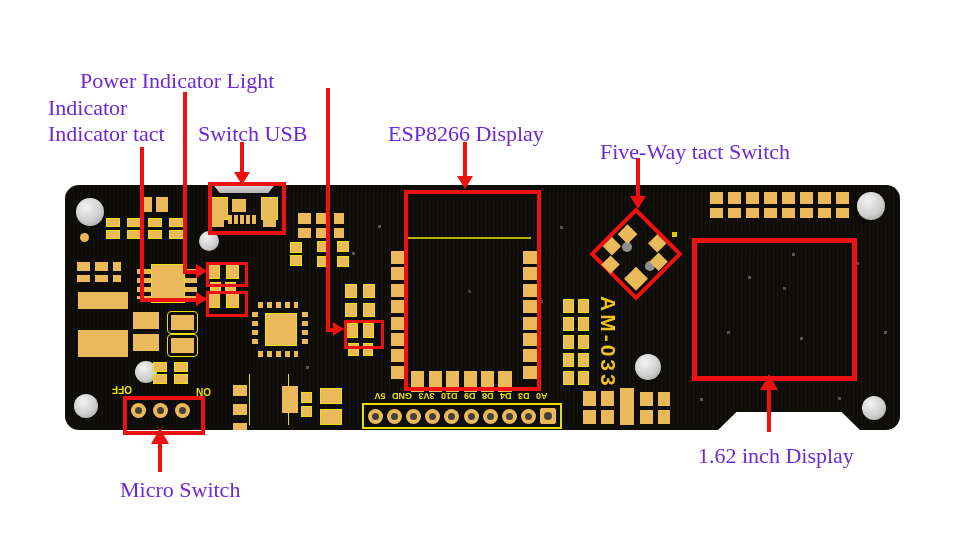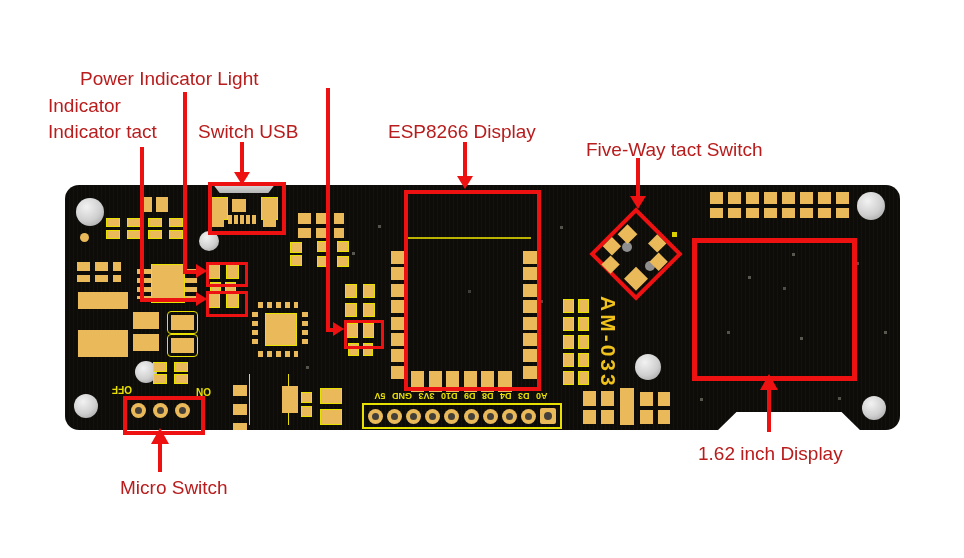--- a/index.html
+++ b/index.html
@@ -1,19 +1,19 @@
 <!DOCTYPE html>
 <html><head>
 <meta charset="utf-8">
 <style>
   html,body{margin:0;padding:0;background:#fff;}
   .stage{position:relative;width:964px;height:558px;background:#fff;overflow:hidden;
          font-family:"Liberation Sans",sans-serif;}
   
-  .lbl{position:absolute;color:#b91c1c;font-size:19px;white-space:nowrap;z-index:6;}
+  .lbl{position:absolute;color:#6d28d9;font-size:22px;white-space:nowrap;z-index:6;font-family:Liberation Serif, serif;}
   
   .vline{position:absolute;width:4px;background:#ee1111;z-index:5;}
   .hline{position:absolute;height:4px;background:#ee1111;z-index:5;}
   .ar{position:absolute;width:0;height:0;z-index:5;}
   .ar-r{border-top:7px solid transparent;border-bottom:7px solid transparent;border-left:11px solid #ee1111;}
   .ar-d{border-left:8px solid transparent;border-right:8px solid transparent;border-top:13px solid #ee1111;}
   .ar-u{border-left:9px solid transparent;border-right:9px solid transparent;border-bottom:16px solid #ee1111;}
   .rbox{position:absolute;border:4px solid #ee1111;z-index:5;background:transparent;}
   .rbox3{position:absolute;border:3px solid #ee1111;z-index:5;background:transparent;}
   
@@ -80,21 +80,21 @@
 </head>
 <body>
 
 <div class="stage">
 
   <div class="lbl" style="left:80px;top:68px;">Power Indicator Light</div>
   <div class="lbl" style="left:48px;top:95px;">Indicator</div>
   <div class="lbl" style="left:48px;top:121px;">Indicator tact</div>
   <div class="lbl" style="left:198px;top:121px;">Switch USB</div>
   <div class="lbl" style="left:388px;top:121px;">ESP8266 Display</div>
-  <div class="lbl" style="left:586px;top:139px;">Five-Way tact Switch</div>
+  <div class="lbl" style="left:600px;top:139px;">Five-Way tact Switch</div>
   <div class="lbl" style="left:698px;top:443px;">1.62 inch Display</div>
   <div class="lbl" style="left:120px;top:477px;">Micro Switch</div>
 
   <div class="vline" style="left:183px;top:92px;height:182px;"></div>
   <div class="hline" style="left:183px;top:270px;width:14px;"></div>
   <div class="ar ar-r" style="left:196px;top:264px;"></div>
 
   <div class="vline" style="left:140px;top:147px;height:155px;"></div>
   <div class="hline" style="left:140px;top:298px;width:57px;"></div>
   <div class="ar ar-r" style="left:196px;top:292px;"></div>

